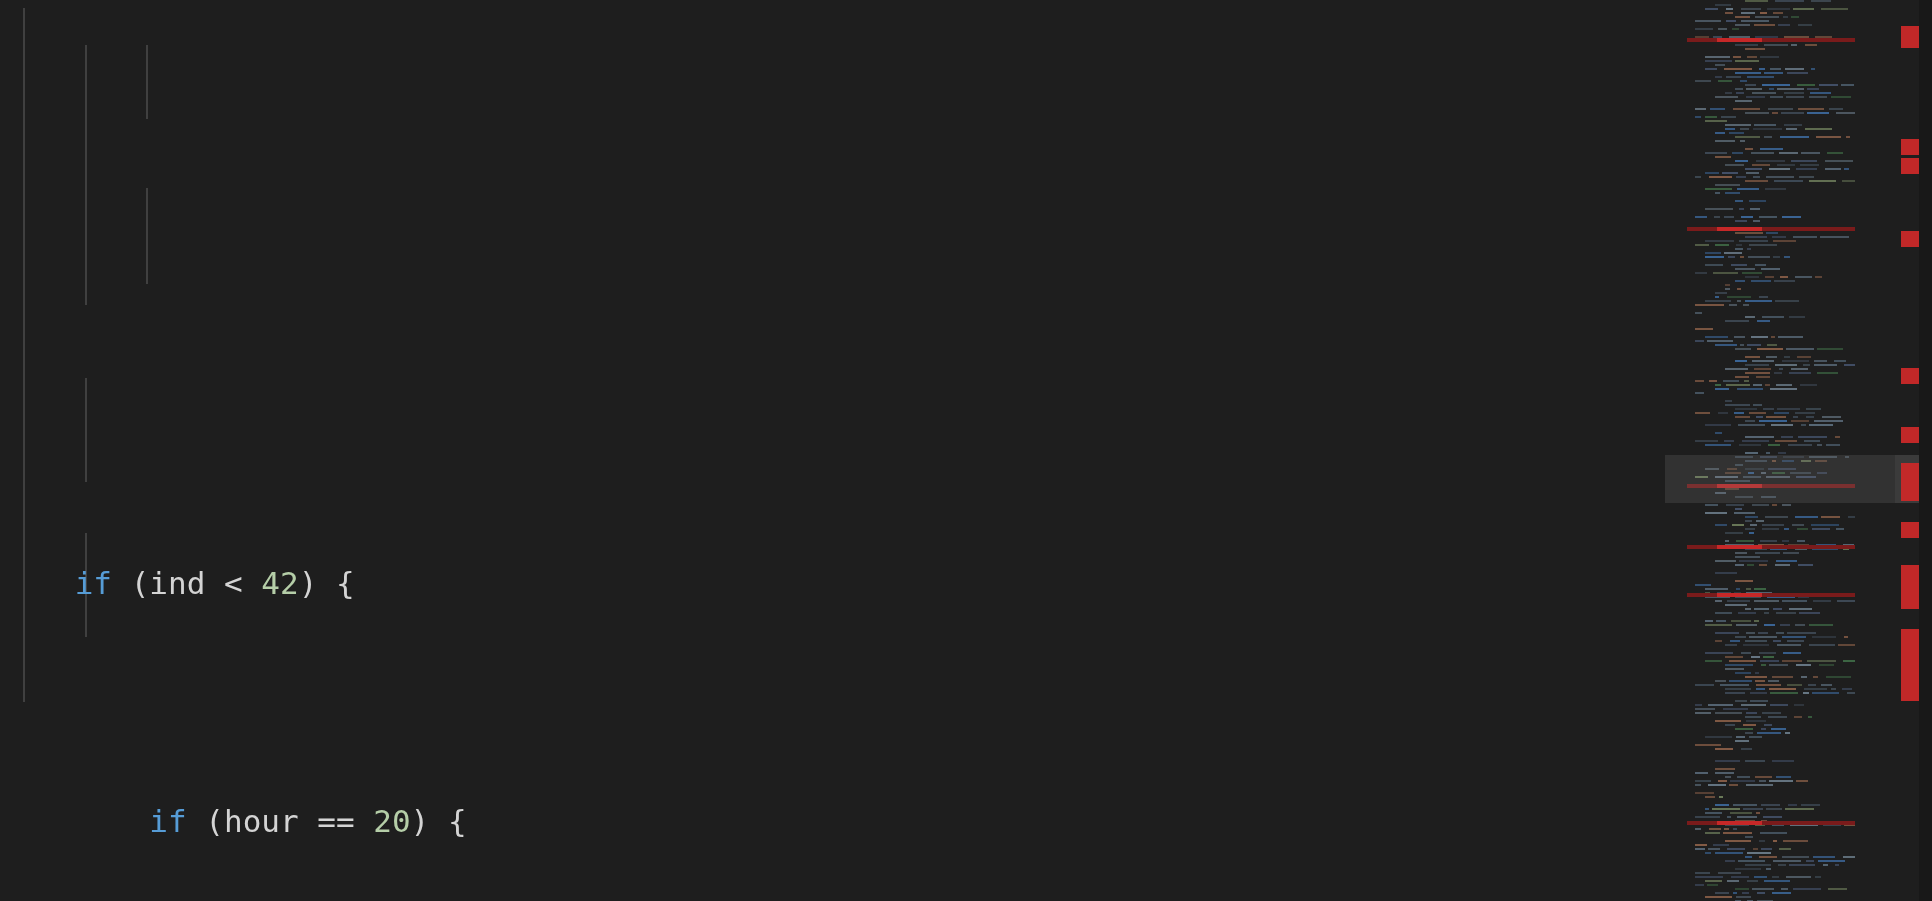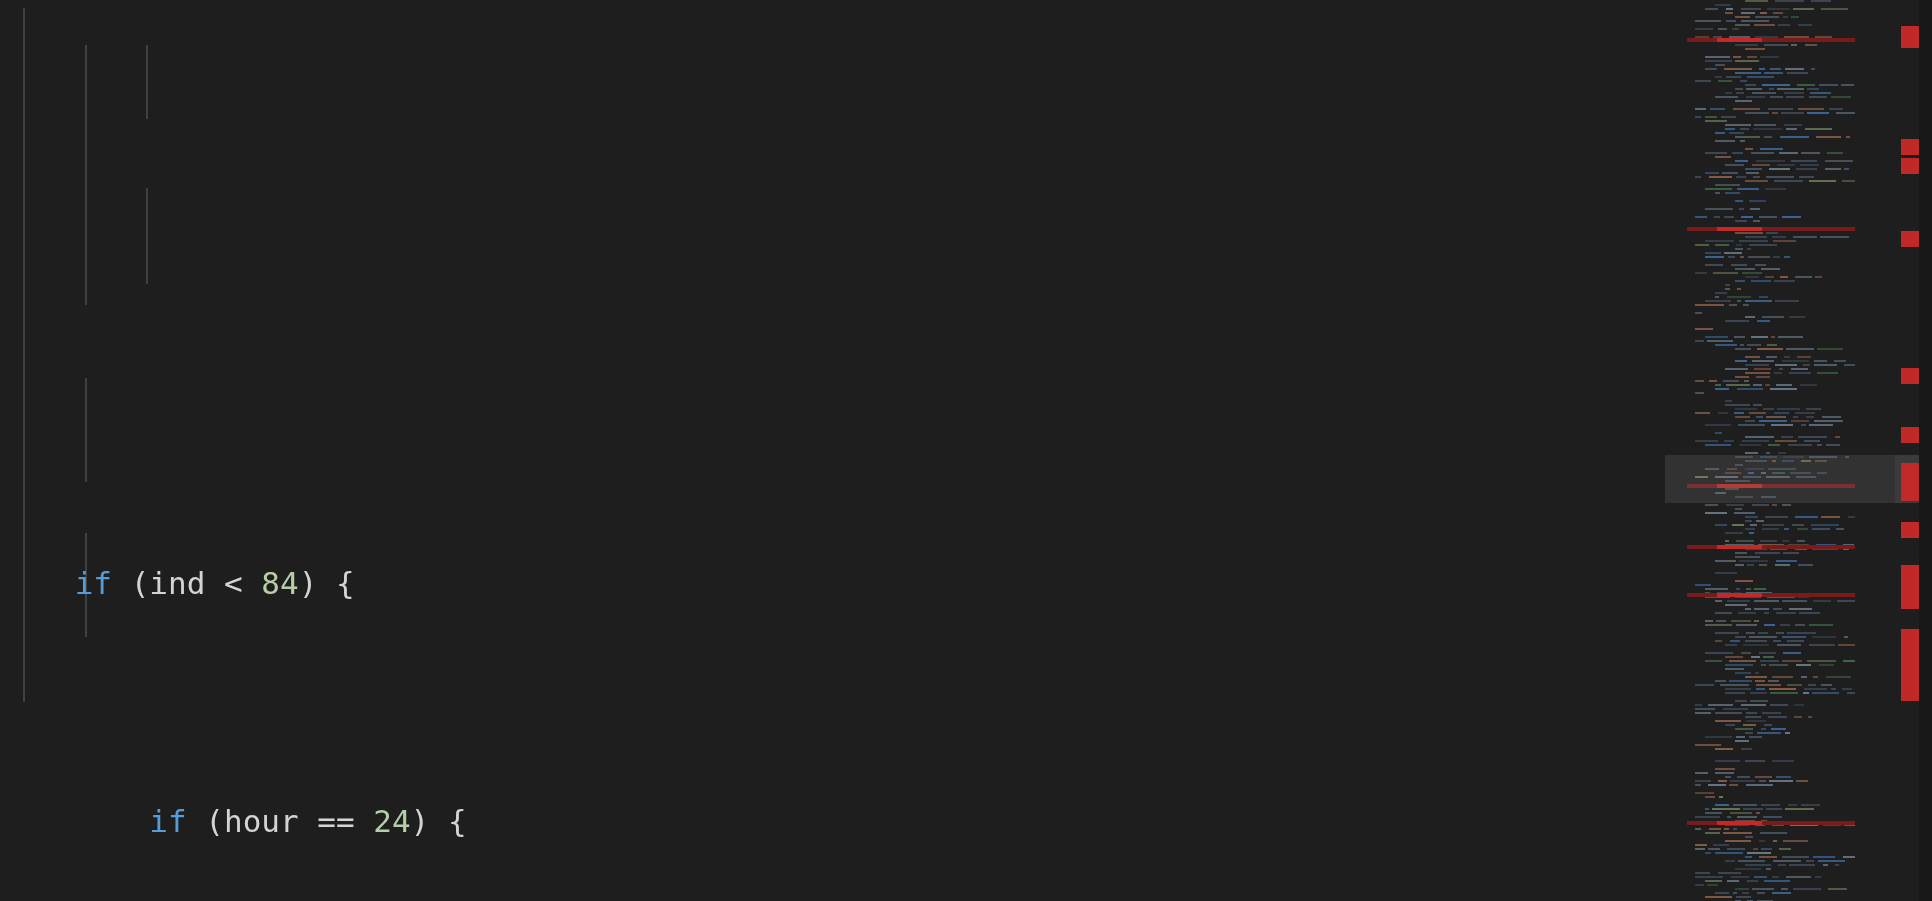--- a/index.html
+++ b/index.html
@@ -150,24 +150,24 @@
 
       
       <div class="guide" style="left:23px; top:18px; height:694px;"></div>
       <div class="guide" style="left:85px; top:55px; height:260px;"></div>
       <div class="guide" style="left:146px; top:55px; height:74px;"></div>
       <div class="guide" style="left:146px; top:198px; height:96px;"></div>
       <div class="guide" style="left:85px; top:388px; height:104px;"></div>
       <div class="guide" style="left:85px; top:543px; height:104px;"></div>
 
       
-      <div class="ln"><span class="punc">    </span><span class="kw">if</span><span class="punc"> (</span><span class="id">ind</span><span class="punc"> &lt; </span><span class="num">84</span><span class="punc">) {</span></div>
-
-      
-      <div class="ln"><span class="punc">        </span><span class="kw">if</span><span class="punc"> (</span><span class="id">hour</span><span class="punc"> == </span><span class="num">24</span><span class="punc">) {</span></div>
+      <div class="ln"><span class="punc">    </span><span class="kw">if</span><span class="punc"> (</span><span class="id">ind</span><span class="punc"> &lt; </span><span class="num">42</span><span class="punc">) {</span></div>
+
+      
+      <div class="ln"><span class="punc">        </span><span class="kw">if</span><span class="punc"> (</span><span class="id">hour</span><span class="punc"> == </span><span class="num">20</span><span class="punc">) {</span></div>
 
       
       
 
       
       
 
       
       
 

